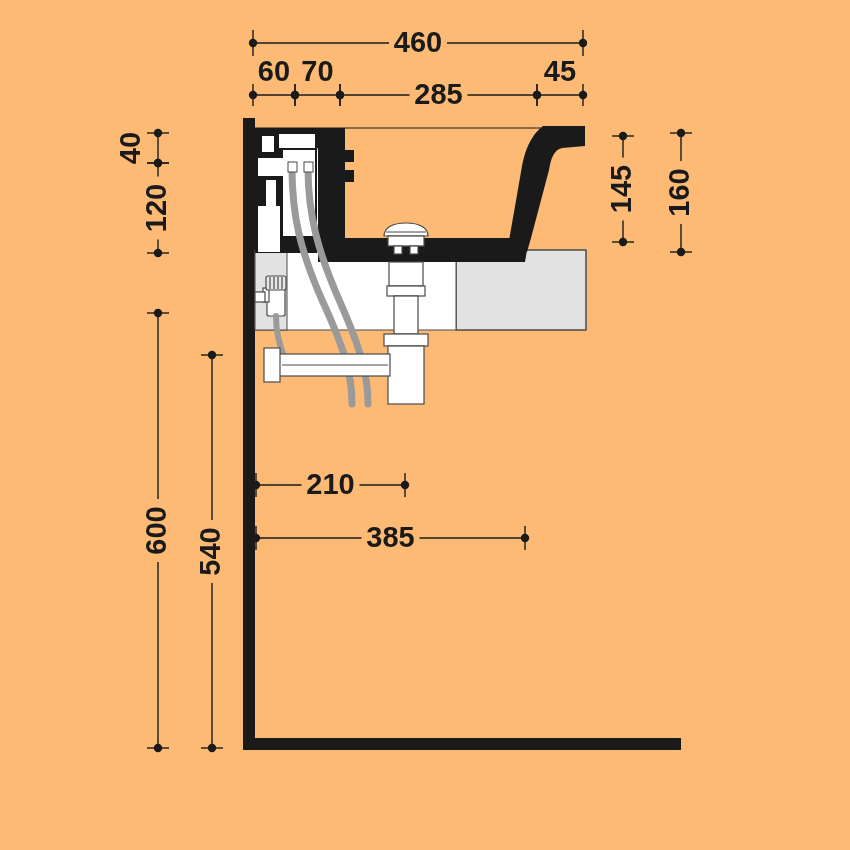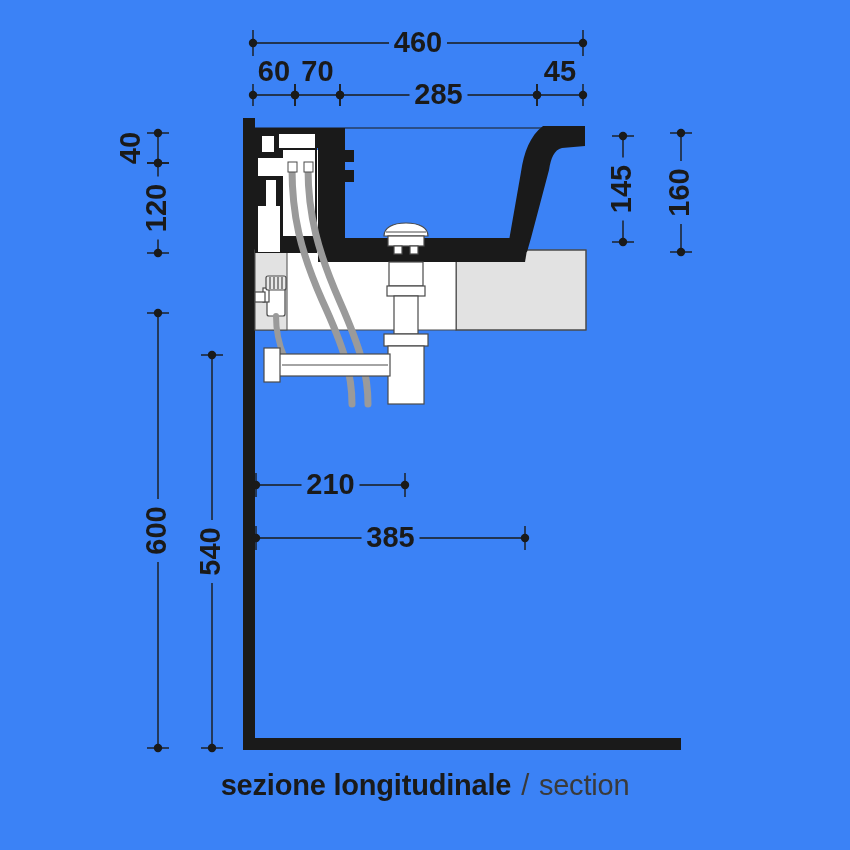--- a/index.html
+++ b/index.html
@@ -1,17 +1,17 @@
 <!DOCTYPE html>
 <html><head>
 <meta charset="utf-8">
 <style>
   html,body{margin:0;padding:0;background:#ffffff;}
   body{width:850px;height:850px;font-family:"Liberation Sans",sans-serif;overflow:hidden;}
-  #stage{position:relative;width:850px;height:850px;background:#3b82f6;}
+  #stage{position:relative;width:850px;height:850px;background:#fdba74;}
   svg{display:block;}
   .caption{
     position:absolute;left:0;top:769px;width:850px;text-align:center;
     font-family:"Liberation Sans",sans-serif;font-size:29px;color:#1a1a1a;
     white-space:nowrap;letter-spacing:-0.2px;
   }
   .caption .it{font-weight:700;}
   .caption .sep{font-weight:400;color:#3a3a3a;padding:0 2px;}
   .caption .en{font-weight:400;color:#3a3a3a;}
 </style>
@@ -223,19 +223,14 @@
           <line x1="681" y1="224" x2="681" y2="252" stroke="#1a1a1a" stroke-width="1.4"></line>
           <text x="681" y="192.5" fill="#1a1a1a" stroke="none" font-size="29" font-family="Liberation Sans, sans-serif" font-weight="700" text-anchor="middle" dominant-baseline="middle" transform="rotate(-90 681 192.5)">160</text>
           <line x1="670" y1="133" x2="692" y2="133" stroke="#1a1a1a" stroke-width="1.4"></line>
           <circle cx="681" cy="133" r="4.2" fill="#1a1a1a" stroke="none"></circle>
           <line x1="670" y1="252" x2="692" y2="252" stroke="#1a1a1a" stroke-width="1.4"></line>
           <circle cx="681" cy="252" r="4.2" fill="#1a1a1a" stroke="none"></circle>
         </g>
       </g>
   </svg>
 
-  <div class="caption">
-    <span class="it">sezione longitudinale</span>
-    <span class="sep">/</span>
-    <span class="en">section</span>
-  </div>
 
 </div>
 
 </body></html>

